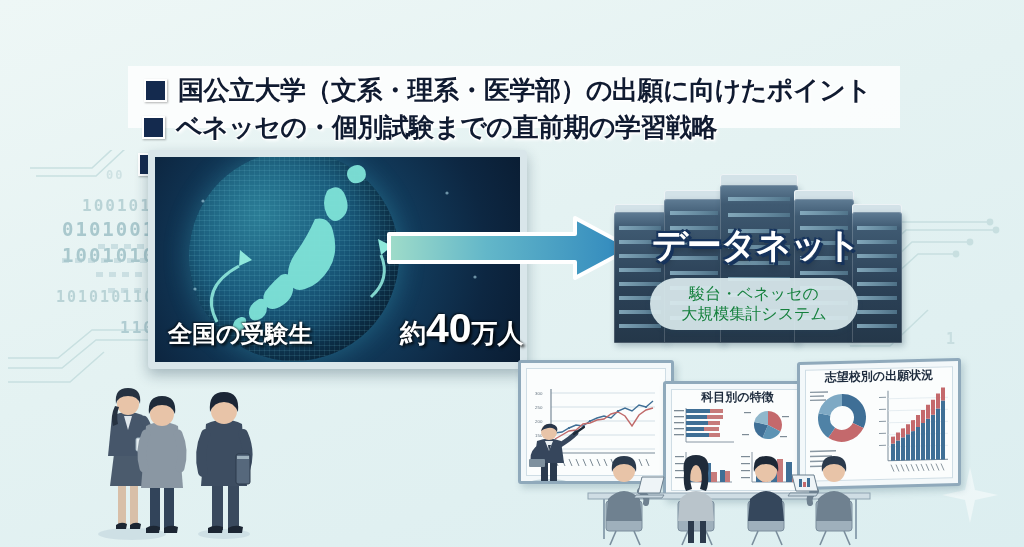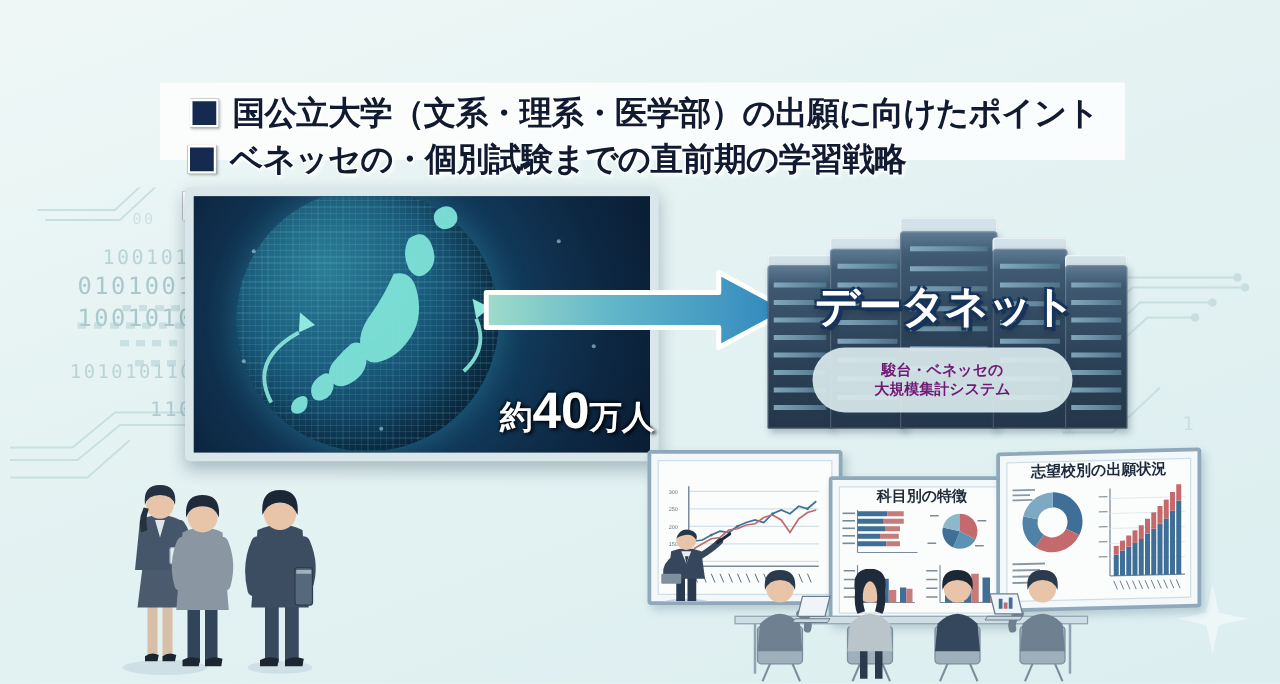--- a/index.html
+++ b/index.html
@@ -18,31 +18,31 @@
   .header .sheen{position:absolute;left:0;top:0;width:100%;height:50%;
     background:linear-gradient(180deg,rgba(255,255,255,.13),rgba(255,255,255,0));}
   .header-title{position:absolute;left:0;top:0;width:100%;height:62px;
     display:flex;align-items:center;justify-content:center;
     color:#ffffff;font-size:37px;font-weight:bold;letter-spacing:-.5px;
     text-shadow:2px 2px 3px rgba(0,0,0,.45),0 0 1px rgba(0,0,0,.6);
     white-space:nowrap;}
 
   
   .circuit{position:absolute;stroke:#c4ddde;fill:none;opacity:.85;}
-  .binary{position:absolute;color:#b9d3d6;font-weight:normal;
+  .binary{position:absolute;color:#b9d3d6;font-weight:bold;
     font-family:"DejaVu Sans Mono","Liberation Mono",monospace;
     letter-spacing:2px;user-select:none;}
   .dashrow{position:absolute;height:5px;background:repeating-linear-gradient(
      90deg,#c3dade 0 7px,transparent 7px 13px);opacity:.8;}
   .sparkle{position:absolute;width:60px;height:60px;opacity:.55;}
 
   
   .bullet-panel{position:absolute;left:128px;top:66px;width:772px;height:62px;
     background:rgba(255,255,255,.80);}
-  .bullets{position:absolute;left:152px;top:72px;width:790px;text-align:right;}
+  .bullets{position:absolute;left:144px;top:72px;width:790px;text-align:right;}
   .brow{display:flex;align-items:center;height:37px;}
   .bsq{width:19px;height:19px;background:#142a4e;border:2px solid #fff;
     box-shadow:1px 1px 2px rgba(0,0,0,.3);flex:none;margin-right:11px;}
   .btxt{color:#101b31;font-size:26px;font-weight:bold;white-space:nowrap;
     text-shadow:1px 1px 0 #fff,-1px 1px 0 #fff,1px -1px 0 #fff,-1px -1px 0 #fff,
                 2px 2px 3px rgba(255,255,255,.9);letter-spacing:-.5px;}
   .brow.r2{margin-left:-2px;}
   .brow.r3{margin-left:-6px;}
 
   
@@ -81,21 +81,21 @@
   .rack-top{position:absolute;background:#d3e2e8;border-radius:3px 3px 0 0;
     box-shadow:inset 0 0 0 1px rgba(255,255,255,.6);}
   .net-title{position:absolute;left:652px;top:222px;font-size:35px;font-weight:bold;
     color:#ffffff;white-space:nowrap;letter-spacing:-1px;
     text-shadow:3px 3px 0 #16335c,-2px -2px 0 #16335c,2px -2px 0 #16335c,-2px 2px 0 #16335c,
                 0 4px 7px rgba(0,0,0,.45);}
   .net-pill{position:absolute;left:650px;top:278px;width:208px;height:52px;
     background:rgba(216,232,236,.93);border-radius:26px;
     display:flex;flex-direction:column;align-items:center;justify-content:center;
     box-shadow:0 2px 5px rgba(40,80,100,.18);}
-  .net-pill span{font-size:12px;font-weight:bold;color:#701a75;line-height:1.28;
+  .net-pill span{font-size:16px;font-weight:normal;color:#15803d;line-height:1.28;
     white-space:nowrap;}
 
   
   .panel{position:absolute;background:#f3f8fa;border:3px solid #8fa9bb;
     border-radius:3px;box-shadow:3px 4px 7px rgba(40,80,100,.22);overflow:hidden;}
   .panel-inner{position:absolute;inset:5px;background:#fbfdfd;border:1px solid #cfdde5;}
   .panel-title{position:absolute;left:0;right:0;top:5px;text-align:center;
     font-size:12px;font-weight:bold;color:#1d2b3d;white-space:nowrap;}
   svg{display:block;}
 </style>
@@ -181,20 +181,21 @@
       <g fill="#bde9f5" opacity=".55">
         <circle cx="48" cy="44" r="1.6"></circle>
           <circle cx="292" cy="36" r="1.6"></circle>
         <circle cx="320" cy="120" r="1.6"></circle>
           <circle cx="40" cy="132" r="1.6"></circle>
         <circle cx="262" cy="174" r="1.6"></circle>
           <circle cx="150" cy="186" r="1.6"></circle>
       </g>
     </svg>
   </div>
+  <div class="monitor-label" id="lbl-students">全国の受験生</div>
   <div class="monitor-label" id="lbl-count">
     <span>約</span><b>40</b><span>万人</span>
   </div>
 
   <svg class="bigarrow" width="250" height="72" viewBox="0 0 250 72">
     <defs>
       <linearGradient id="agrad" x1="0" y1="0" x2="1" y2="0">
         <stop offset="0%" stop-color="#9fdcc9"></stop>
         <stop offset="40%" stop-color="#63b7c9"></stop>
         <stop offset="100%" stop-color="#2f87bd"></stop>

